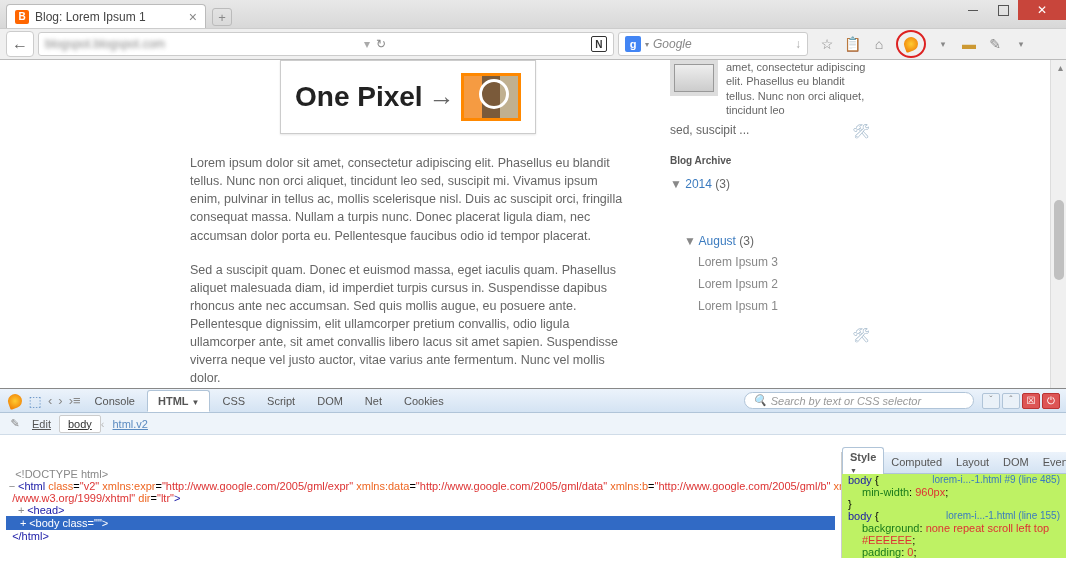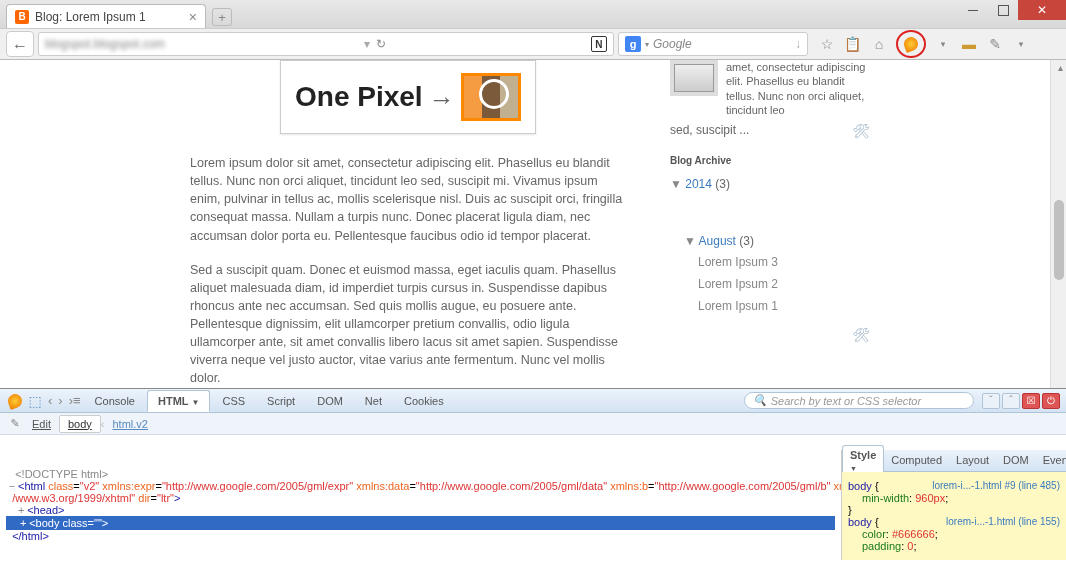--- a/index.html
+++ b/index.html
@@ -95,21 +95,21 @@
 .attr { color:#e62; }
 .str { color:#d33; }
 .sel-line { background:#316ac5; color:#fff; display:inline-block; width:100%; padding:1px 2px; }
 .sel-line .tag, .sel-line .attr, .sel-line .str { color:#fff; }
 .twisty { color:#888; cursor:pointer; display:inline-block; width:12px; text-align:center; }
 
 .dt-side { width: 225px; border-left:1px solid #ccc; display:flex; flex-direction:column; }
 .dt-side-tabs { height:22px; background: linear-gradient(#ecf3fb,#d4e3f3); border-bottom:1px solid #b0c4d8; display:flex; align-items:center; font-size:11px; }
 .dt-side-tab { padding:3px 7px; color:#555; cursor:pointer; }
 .dt-side-tab.active { background:#fff; border:1px solid #b0c4d8; border-bottom-color:#fff; font-weight:bold; border-radius:3px 3px 0 0; margin-bottom:-1px; }
-.dt-css { flex:1; padding:8px 6px; font-family:Consolas,monospace; font-size:11px; overflow:auto; background:#fef9c3; }
+.dt-css { flex:1; padding:0 6px; font-family:Consolas,monospace; font-size:11px; overflow:auto; background:#bef264; }
 .rule-sel { color:#1a1aa6; }
 .rule-src { color:#3b7bbf; float:right; font-size:10px; }
 .prop { padding-left:14px; }
 .prop-n { color:#1a7a1a; }
 .prop-v { color:#d33; }
 </style>
 </head>
 <body>
 
 <div class="window">
@@ -258,20 +258,20 @@
           <span class="dt-side-tab">Layout</span>
           <span class="dt-side-tab">DOM</span>
           <span class="dt-side-tab">Events</span>
 
         </div>
         <div class="dt-css">
           <div><span class="rule-sel">body</span> {<span class="rule-src">lorem-i...-1.html #9 (line 485)</span></div>
           <div class="prop"><span class="prop-n">min-width</span>: <span class="prop-v">960px</span>;</div>
           <div>}</div>
           <div><span class="rule-sel">body</span> {<span class="rule-src">lorem-i...-1.html (line 155)</span></div>
-          <div class="prop"><span class="prop-n">color</span>: <span class="prop-v">#666666</span>;</div>
+          <div class="prop"><span class="prop-n">background</span>: <span class="prop-v">none repeat scroll left top #EEEEEE</span>;</div>
           <div class="prop"><span class="prop-n">padding</span>: <span class="prop-v">0</span>;</div>
 
         </div>
       </div>
     </div>
   </div>
 </div>
 
 </body></html>

